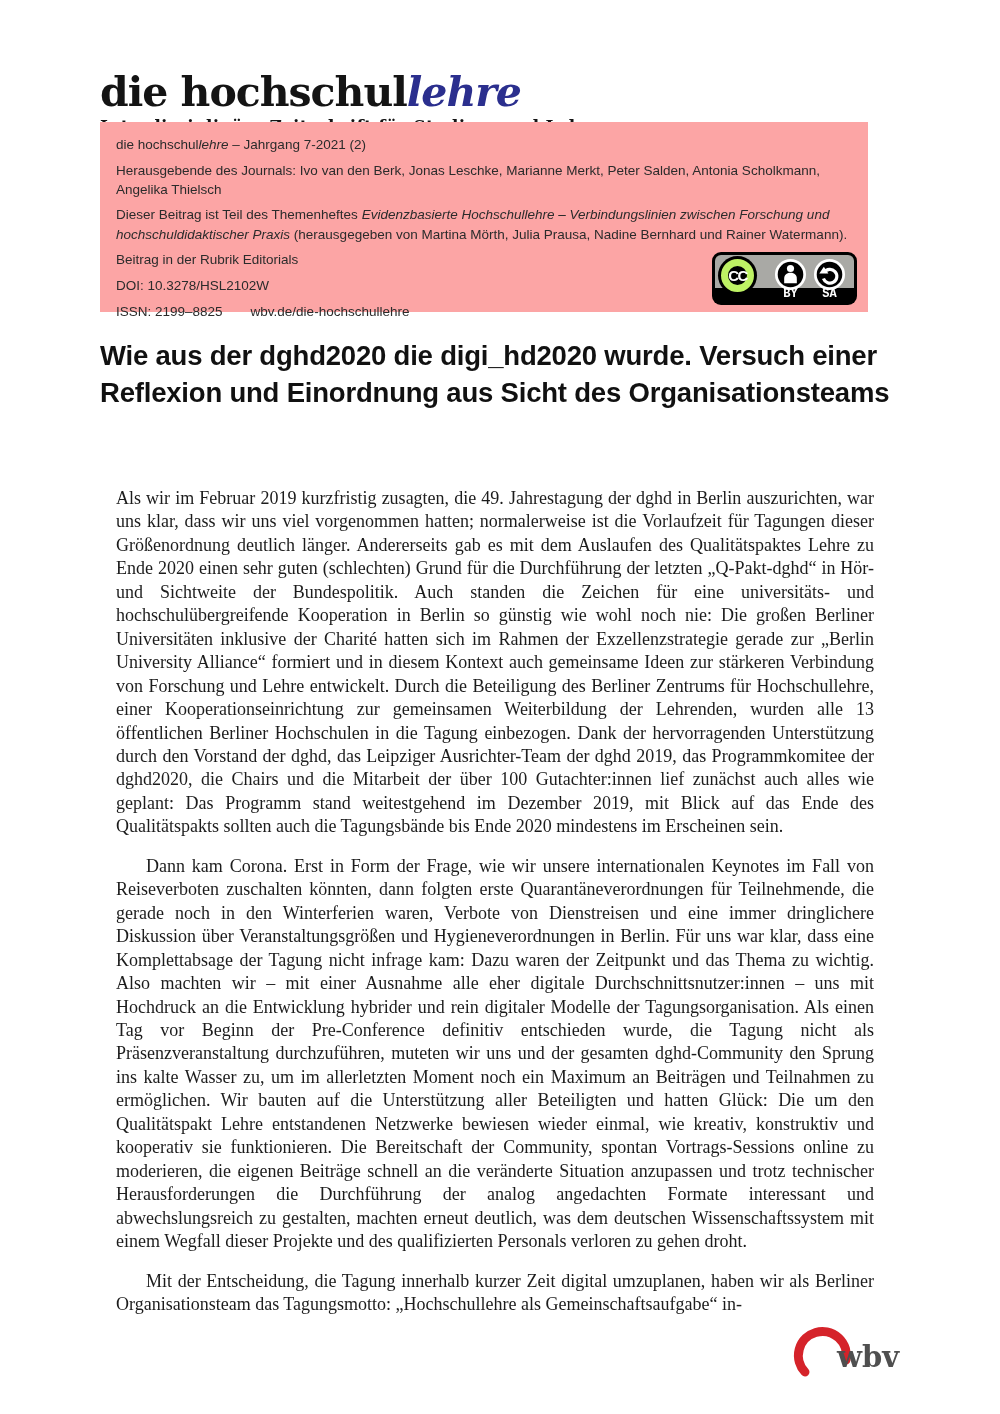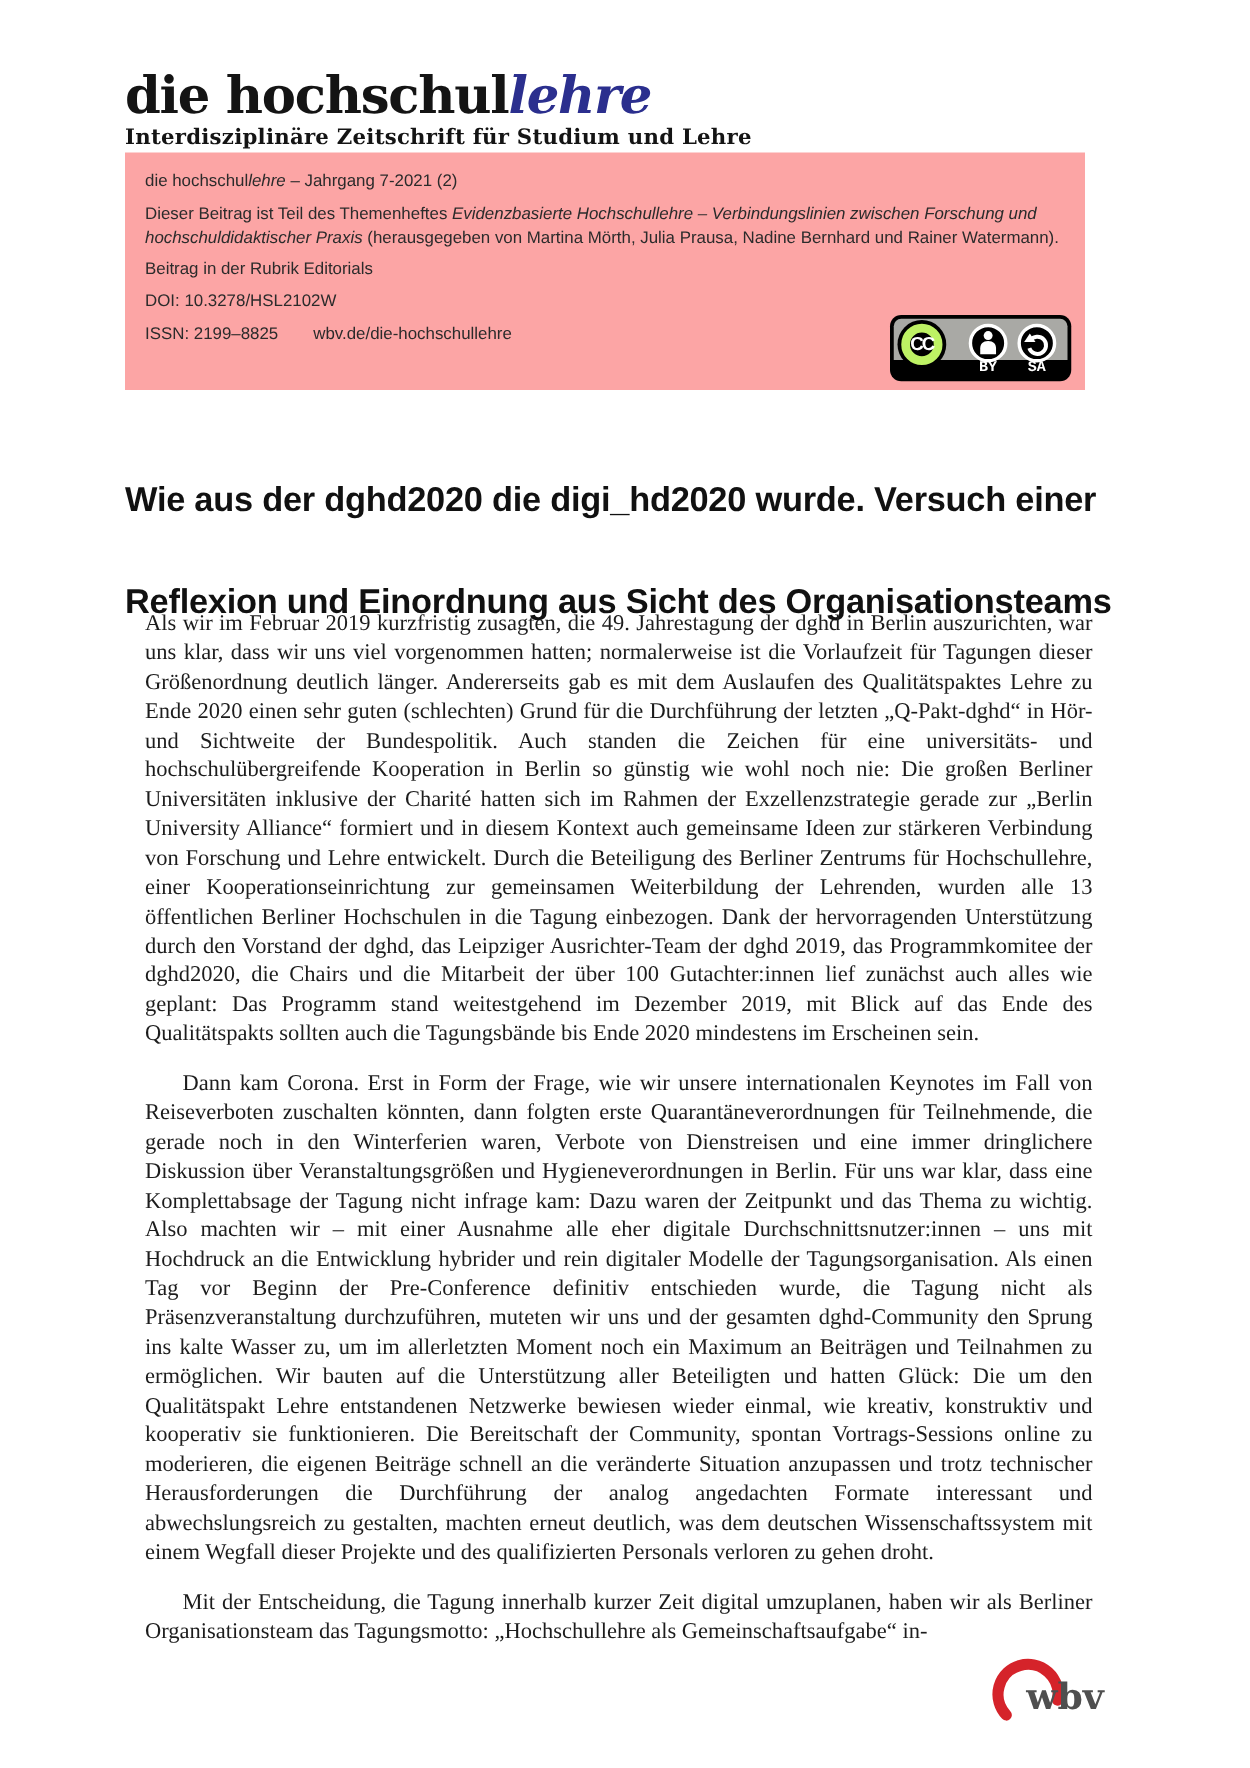--- a/index.html
+++ b/index.html
@@ -1,21 +1,21 @@
 <!DOCTYPE html>
 <html lang="de"><head>
 <meta charset="utf-8">
 <style>
   html,body{margin:0;padding:0;}
   body{
     width:1000px;height:1414px;position:relative;background:#ffffff;
     font-family:"Liberation Sans",sans-serif;color:#1c1c1c;overflow:hidden;
   }
   
-  .masthead{position:absolute;left:100px;top:56px;}
+  .masthead{position:absolute;left:100px;top:72px;}
   .logo{
     font-family:"DejaVu Serif",serif;font-weight:bold;font-size:41px;
     line-height:1;color:#141414;letter-spacing:-1px;white-space:nowrap;
   }
   .logo .accent{font-style:italic;color:#2b2f8e;}
   .tagline{
     font-family:"DejaVu Serif",serif;font-weight:bold;font-size:17px;
     color:#141414;margin-top:3px;letter-spacing:.2px;white-space:nowrap;
   }
   
@@ -39,49 +39,50 @@
   .cc-by-ic{left:62px;}
   .cc-sa-ic{left:101px;}
   .cc-label{position:absolute;bottom:2px;width:33px;text-align:center;color:#fff;font-weight:bold;font-size:12px;font-family:Liberation Mono, monospace;}
   .cc-label.by{left:62px;}
   .cc-label.sa{left:101px;}
   
   .article-title{
     position:absolute;left:100px;top:337px;width:800px;
     font-weight:bold;font-size:27.5px;line-height:37px;color:#111;letter-spacing:-.2px;
   }
-  .title-line{white-space:nowrap;margin-top:44px;}
+  .title-line{white-space:nowrap;}
   
   .body-text{
     position:absolute;left:100px;top:471px;width:790px;
     font-family:"Liberation Serif",serif;font-size:18px;line-height:23.45px;
     color:#1c1c1c;text-align:justify;hyphens:auto;-webkit-hyphens:auto;
   }
   .body-text p{margin:16px;}
   .body-text p.indent{text-indent:30px;}
   
   .wbv{position:absolute;left:791px;top:1318px;width:90px;height:80px;}
   .wbv svg{position:absolute;left:0;top:0;}
   .wbv-text{
-    position:absolute;left:30px;top:22px;
+    position:absolute;left:46px;top:22px;
     font-family:"DejaVu Serif",serif;font-weight:bold;font-size:29px;color:#4f4f4f;
   }
 </style>
 </head>
 <body>
 
 <header class="masthead">
   <div class="logo">
     <span>die hochschul</span><span class="accent">lehre</span>
   </div>
   <div class="tagline">Interdisziplinäre Zeitschrift für Studium und Lehre</div>
 </header>
 
 <section class="meta-box" style="position:absolute;">
   <p><span>die hochschul</span><span class="em">lehre</span><span> – Jahrgang 7-2021 (2)</span></p>
+  <p>Herausgebende des Journals: Ivo van den Berk, Jonas Leschke, Marianne Merkt, Peter Salden, Antonia Scholkmann, Angelika Thielsch</p>
   <p><span>Dieser Beitrag ist Teil des Themenheftes </span><span class="em">Evidenzbasierte Hochschullehre – Verbindungslinien zwischen Forschung und hochschuldidaktischer Praxis</span><span> (herausgegeben von Martina Mörth, Julia Prausa, Nadine Bernhard und Rainer Watermann).</span></p>
   <p>Beitrag in der Rubrik Editorials</p>
   <p>DOI: 10.3278/HSL2102W</p>
   <p><span>ISSN: 2199–8825</span><a href="#" class="issn-url">wbv.de/die-hochschullehre</a></p>
 
   <div class="cc-badge">
     <div class="cc-band"></div>
     <span class="cc-circle cc-main">CC</span>
     <svg class="cc-ic cc-by-ic" viewBox="0 0 24 24">
       <circle cx="12" cy="12" r="10.3" fill="#000" stroke="#fff" stroke-width="2"></circle>

